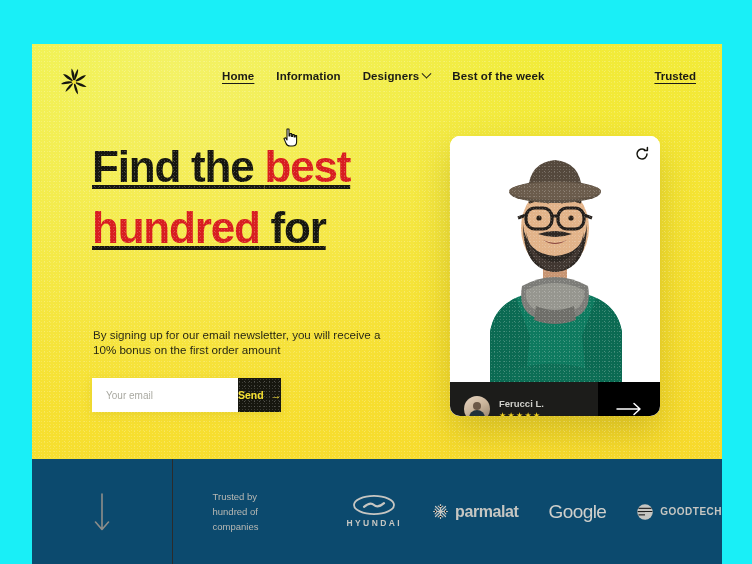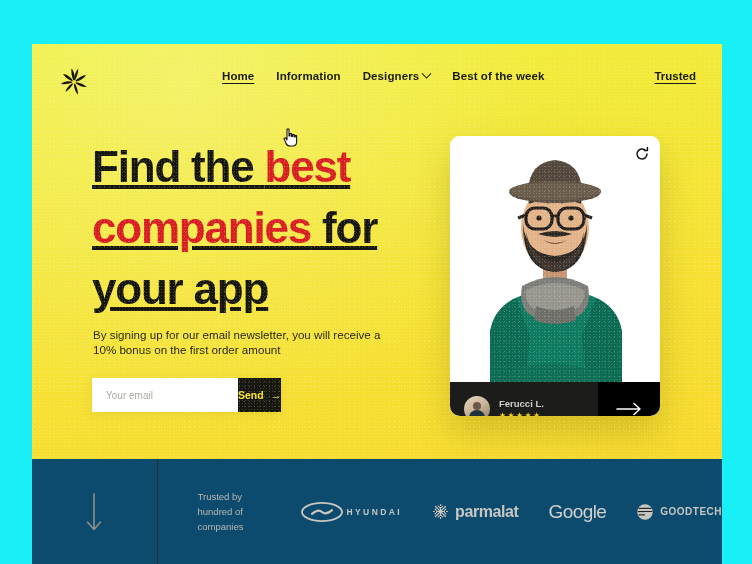--- a/index.html
+++ b/index.html
@@ -285,21 +285,21 @@
     width: 72px;
   }
   .brand {
     display: flex;
     align-items: center;
     gap: 6px;
     color: #C6C6C2;
     cursor: pointer;
   }
   .brand-label { font-size: 13px; font-weight: 500; letter-spacing: .2px; }
-  #brand-hyundai { flex-direction: row; gap: 3px; }
+  #brand-hyundai { flex-direction: column; gap: 3px; margin-left: 32px; }
   #brand-hyundai .brand-label {
     font-size: 8.5px; font-weight: 700; letter-spacing: 2.4px;
   }
   #brand-parmalat .brand-label { font-size: 16px; font-weight: 700; letter-spacing: -.4px; }
   #brand-google .brand-label { font-size: 19px; font-weight: 400; letter-spacing: -.6px; color:#D0D0CC; }
   #brand-goodtech .brand-label { font-size: 10px; font-weight: 700; letter-spacing: .5px; }
 </style>
 </head>
 <body>
 
@@ -345,22 +345,21 @@
     </div>
 
     <div id="cursor">
       <svg viewBox="0 0 16 20" width="16" height="20">
         <path d="M5 1 L7 1 L7 8 L8 8 L8 5.5 L9.6 5.5 L9.6 8.4 L10.6 8.4 L10.6 6.6 L12.2 6.6 L12.2 9 L13.2 9 L13.2 7.6 L14.6 7.6 L14.6 14 Q14.6 18 10.5 18 L8 18 Q5 18 4 15.2 L2 10.6 L3.6 9.8 L5 12 Z" fill="#ffffff" stroke="#15150E" stroke-width="1.1" stroke-linejoin="round"></path>
       </svg>
     </div>
 
     <h1 id="headline">
       <span>Find the </span><span class="hl-red">best</span><br>
-      <span class="hl-red">companies</span><span> for</span><br>
-      <span>your app</span>
+      <span class="hl-red">hundred</span><span> for</span><br>
     </h1>
 
     <p id="subtitle">By signing up for our email newsletter, you will receive a 10% bonus on the first order amount</p>
 
     <div id="email-form">
       <input id="email-input" type="text" placeholder="Your email" style="">
       <button id="send-button">
         <span>Send</span>
         <span>→</span>
       </button>

